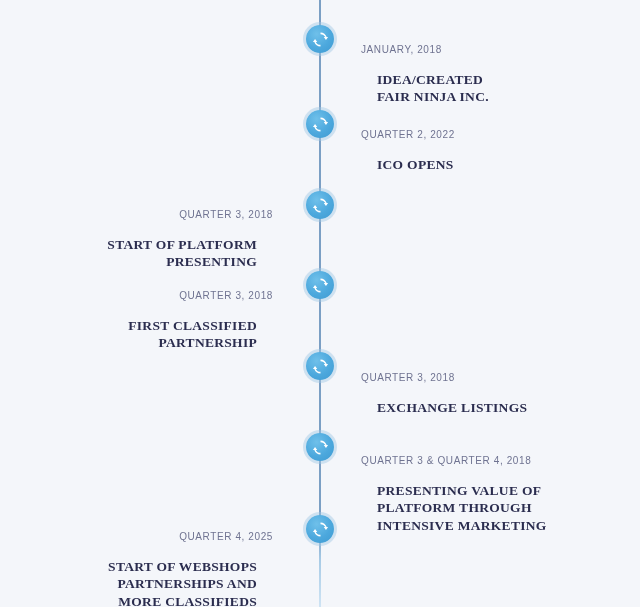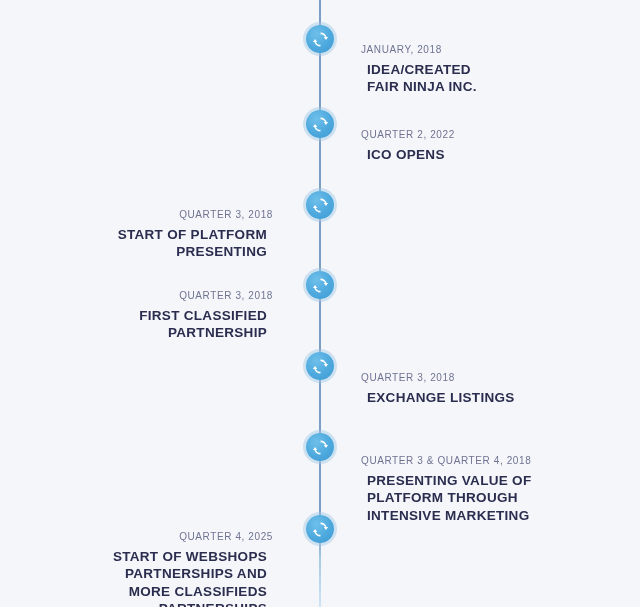--- a/index.html
+++ b/index.html
@@ -70,26 +70,27 @@
     letter-spacing: 0.6px;
     color: #6f7391;
     margin: 0 0 6px 0;
     font-weight: 400;
     white-space: nowrap;
   }
   .entry.left .entry-date {
     margin-right: 0;
   }
   .entry-title {
-    margin: 6px;
+    margin: 16px;
     font-size: 13.5px;
     font-weight: bold;
     letter-spacing: 0.3px;
     line-height: 1.28;
     color: #2b2d4f;
+    font-family: Liberation Serif, serif;
   }
 </style>
 </head>
 <body>
 
 <div id="timeline-root">
 
   <div class="axis-line"></div>
 
   <div class="node" style="top:25px">

